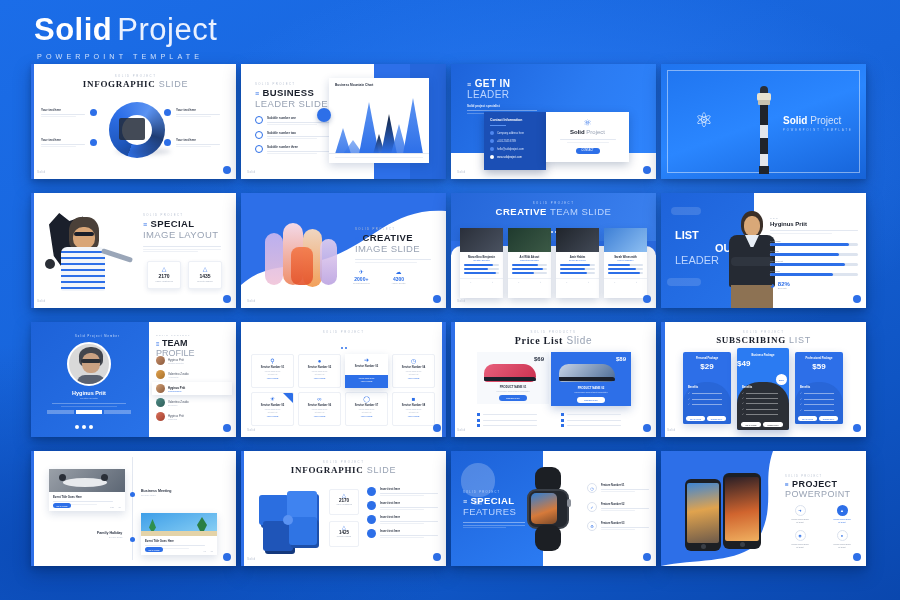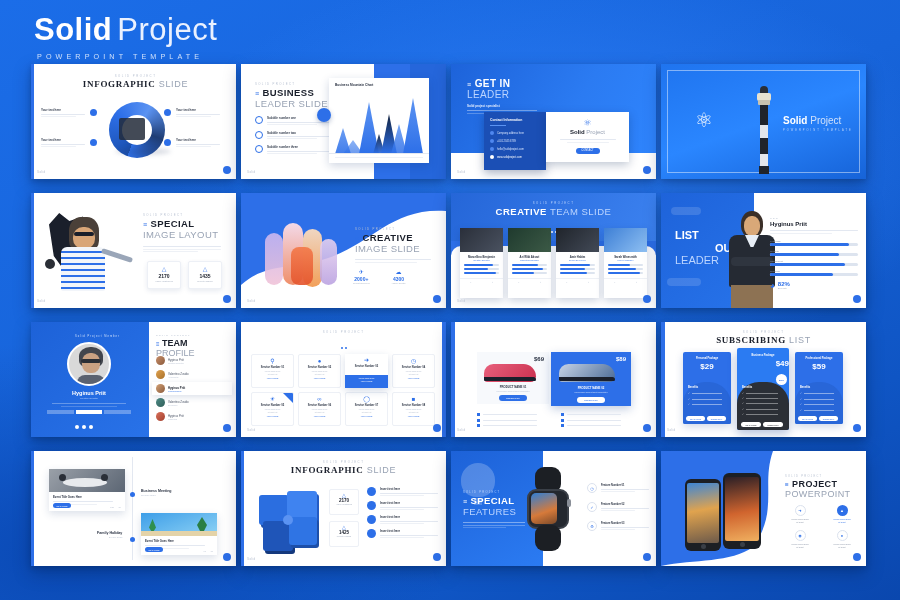--- a/index.html
+++ b/index.html
@@ -645,20 +645,27 @@
         </div>
       </div>
       <div class="logo-sm">Solid</div>
       <div class="chip"></div>
     </div>
   </div>
 
   <div class="slide">
     <div class="s-in" style="background:#fff;">
       <div style="position:absolute;left:0;top:0;width:4px;height:100%;background:#2d6fe8;"></div>
+      <div style="position:absolute;left:0;top:8px;width:100%;">
+        <div class="eyebrow">SOLID PRODUCTS</div>
+        <div class="ttl" style="margin-top:1px;font-size:10px;">
+          <b>Price List</b> <span>Slide</span>
+        </div>
+        <div class="dots"><i></i><i></i></div>
+      </div>
       <div style="position:absolute;left:26px;top:30px;width:72px;height:52px;background:#f7f9fc;">
         <div style="position:absolute;right:5px;top:4px;font-size:6px;font-weight:700;color:#2a3242;">$69</div>
         <div style="position:absolute;left:7px;top:12px;width:52px;height:18px;background:linear-gradient(135deg,#e8607c,#c9304f);border-radius:12px 16px 7px 4px;"></div>
         <div style="position:absolute;left:7px;top:25px;width:52px;height:4px;background:#1a1f2b;border-radius:0 6px 3px 3px;"></div>
         <div style="position:absolute;left:0;right:0;top:33px;text-align:center;font-size:2.8px;font-weight:700;color:#2a3242;">PRODUCT NAME 01</div>
         <div style="position:absolute;left:10px;right:10px;top:38px;font-size:1.9px;color:#b9c2d2;text-align:center;line-height:1.3;">Lorem ipsum dolor sit amet consectetur</div>
         <div style="position:absolute;left:22px;bottom:3px;width:28px;height:6px;border-radius:3px;background:#2d6fe8;color:#fff;font-size:2.2px;display:flex;align-items:center;justify-content:center;">ORDER NOW</div>
       </div>
       <div style="position:absolute;left:100px;top:30px;width:80px;height:54px;background:#2d6fe8;box-shadow:0 3px 9px rgba(20,60,140,.26);">
         <div style="position:absolute;right:5px;top:4px;font-size:6px;font-weight:700;color:#fff;">$89</div>
@@ -734,21 +741,21 @@
                 </div>
             </div>
             <div style="position:absolute;left:3px;bottom:3px;display:flex;gap:2px;">
               <div style="width:19px;height:5px;border-radius:3px;background:#fff;color:#2d6fe8;font-size:1.8px;display:flex;align-items:center;justify-content:center;">READ MORE</div>
               <div style="width:19px;height:5px;border-radius:3px;background:#fff;color:#2d6fe8;font-size:1.8px;display:flex;align-items:center;justify-content:center;">ORDER NOW</div>
             </div>
           </div>
         </div>
         <div style="width:52px;height:82px;background:#2b7bf2;border-radius:2px;box-shadow:0 4px 10px rgba(20,60,140,.3);position:relative;overflow:hidden;margin-top:-4px;">
           <div style="text-align:center;font-size:2.6px;font-weight:700;color:#fff;margin-top:6px;">Business Package</div>
-          <div style="text-align:right;font-size:8px;font-weight:700;color:#fff;margin-top:2px;">$49</div>
+          <div style="text-align:left;font-size:8px;font-weight:700;color:#fff;margin-top:2px;">$49</div>
           <div style="position:absolute;right:2px;top:26px;width:11px;height:11px;border-radius:50%;background:#fff;color:#2d6fe8;font-size:1.8px;display:flex;align-items:center;justify-content:center;font-weight:700;">BEST</div>
           <div style="position:absolute;left:0;right:0;top:34px;bottom:0;background:#2b2f36;border-radius:22px 22px 0 0;">
             <div style="font-size:2.6px;font-weight:700;color:#fff;margin:4px 0 0 5px;">Benefits</div>
             <div style="margin:3px 0 0 5px;display:flex;flex-direction:column;gap:2.2px;">
               <div class="flexc">
                   <span style="color:#fff;font-size:2.4px;">✓</span>
                   <div style="height:1px;width:32px;background:rgba(255,255,255,.4);margin-left:2px;"></div>
                 </div>
               <div class="flexc">
                   <span style="color:#fff;font-size:2.4px;">✓</span>

